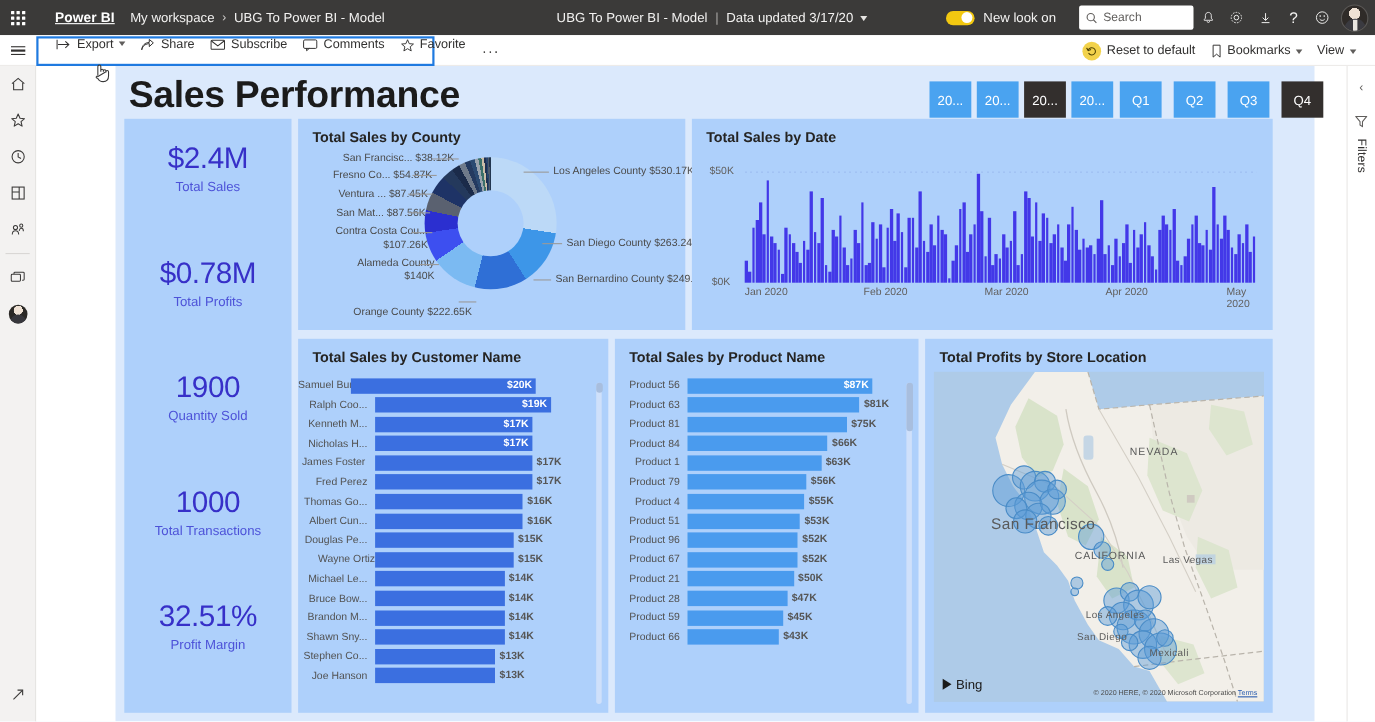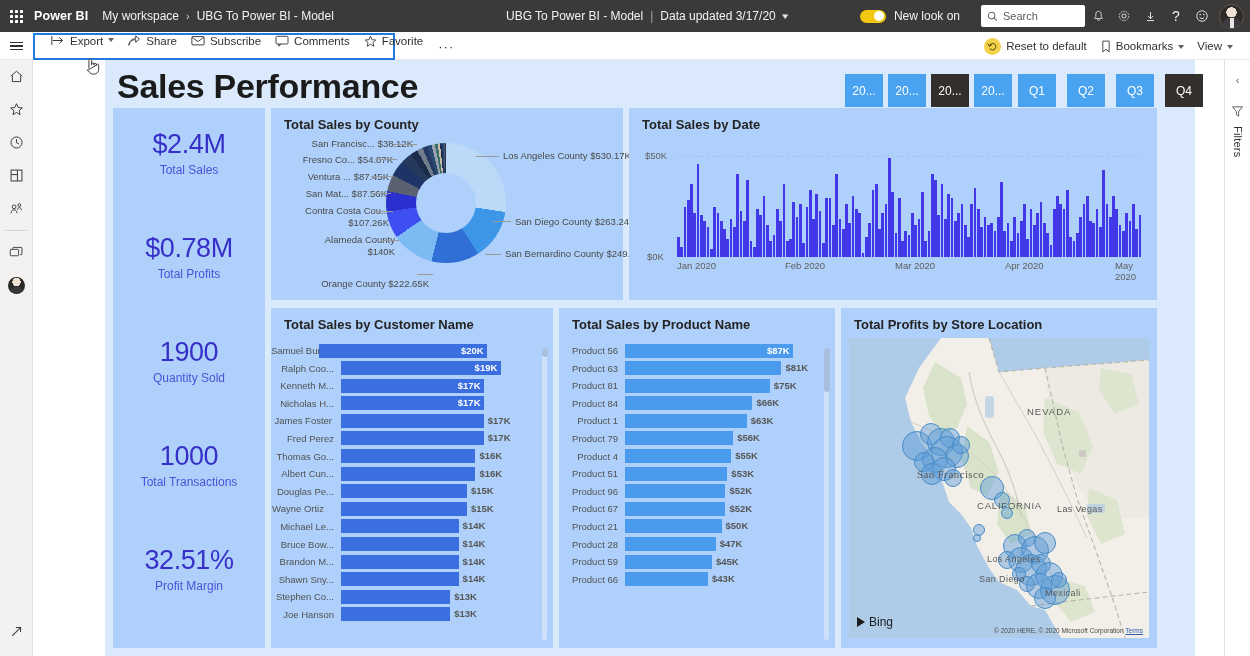--- a/index.html
+++ b/index.html
@@ -13,21 +13,21 @@
 
   
   .topbar {
     position: absolute; top:0; left:0; width:1250px; height:32px;
     background:#3b3a39; display:flex; align-items:center;
     color:#fff; font-size:12px;
   }
   .waffle { width:32px; height:32px; display:flex; align-items:center; justify-content:center; }
   .waffle-grid { display:grid; grid-template-columns:repeat(3,3px); grid-template-rows:repeat(3,3px); gap:2px; }
   .waffle-grid i { display:block; width:3px; height:3px; background:#fff; border-radius:0.5px; }
-  .brand { font-weight:bold; font-size:12.5px; margin-left:2px; margin-right:14px; letter-spacing:.1px;}
+  .brand { font-weight:bold; font-size:12.5px; margin-left:18px; margin-right:14px; letter-spacing:.1px;text-decoration:underline;}
   .crumb { font-size:12px; color:#f3f2f1; }
   .crumb-sep { margin:0 7px; font-size:11px; color:#d6d4d2; }
   .center-title { position:absolute; left:506px; top:0; height:32px; display:flex; align-items:center; font-size:12px; color:#f3f2f1; white-space:nowrap;}
   .center-title .bar { margin:0 7px; color:#a7a5a3; }
   .chev { display:inline-block; margin-left:7px; font-size:9px; transform:scaleX(1.4); color:#e6e4e2;}
   .topright { position:absolute; right:0; top:0; height:32px; display:flex; align-items:center; }
   .toggle-wrap { display:flex; align-items:center; margin-right:10px; }
   .toggle { width:26px; height:13px; border-radius:7px; background:#f2c811; position:relative; }
   .toggle i { position:absolute; right:1.5px; top:1.5px; width:10px; height:10px; border-radius:50%; background:#fff; }
   .newlook { font-size:12px; margin-left:8px; color:#f3f2f1; white-space:nowrap;}
@@ -670,21 +670,21 @@
               </div>
             </div>
             <div class="brow">
               <div class="bname" style="width: 70px; padding-right: 7px;">Douglas Pe...</div>
               <div class="btrack" style="max-width: 196px;">
                 <div class="bfill" style="width: 126px; background: rgb(59, 111, 224);"></div>
                 <div class="bval outside" style="left: 130px;">$15K</div>
               </div>
             </div>
             <div class="brow">
-              <div class="bname" style="width: 70px; padding-right: 17px;">Wayne Ortiz</div>
+              <div class="bname" style="width: 70px; padding-right: 0;">Wayne Ortiz</div>
               <div class="btrack" style="max-width: 196px;">
                 <div class="bfill" style="width: 126px; background: rgb(59, 111, 224);"></div>
                 <div class="bval outside" style="left: 130px;">$15K</div>
               </div>
             </div>
             <div class="brow">
               <div class="bname" style="width: 70px; padding-right: 7px;">Michael Le...</div>
               <div class="btrack" style="max-width: 196px;">
                 <div class="bfill" style="width: 117.6px; background: rgb(59, 111, 224);"></div>
                 <div class="bval outside" style="left: 121.6px;">$14K</div>
@@ -890,21 +890,21 @@
               <div class="mapbubble" style="left: 177px; top: 235px; width: 26px; height: 26px;"></div>
               <div class="mapbubble" style="left: 170px; top: 238px; width: 16px; height: 16px;"></div>
               <div class="mapbubble" style="left: 191px; top: 237px; width: 30px; height: 30px;"></div>
               <div class="mapbubble" style="left: 185px; top: 249px; width: 22px; height: 22px;"></div>
               <div class="mapbubble" style="left: 163px; top: 229px; width: 14px; height: 14px;"></div>
               <div class="mapbubble" style="left: 202px; top: 234px; width: 16px; height: 16px;"></div>
             </div>
           <div class="maplabel" style="left:178px; top:68px; font-size:9.5px; letter-spacing:1px;">NEVADA</div>
           <div class="maplabel" style="left:128px; top:162px; font-size:9.5px; letter-spacing:.8px;">CALIFORNIA</div>
           <div class="maplabel" style="left:208px; top:166px; font-size:9px;">Las Vegas</div>
-          <div class="maplabel" style="left:68px; top:130px; font-size:11px;font-family:Liberation Serif, serif;">San Francisco</div>
+          <div class="maplabel" style="left:52px; top:130px; font-size:14px;">San Francisco</div>
           <div class="maplabel" style="left:138px; top:216px; font-size:9px;">Los Angeles</div>
           <div class="maplabel" style="left:130px; top:236px; font-size:9px;">San Diego</div>
           <div class="maplabel" style="left:196px; top:250px; font-size:9px;">Mexicali</div>
           <div class="bing">
             <span class="b-glyph"></span>
             <span>Bing</span>
           </div>
           <div class="mapcredit">
             <span>© 2020 HERE, © 2020 Microsoft Corporation</span>
             <u>Terms</u>

